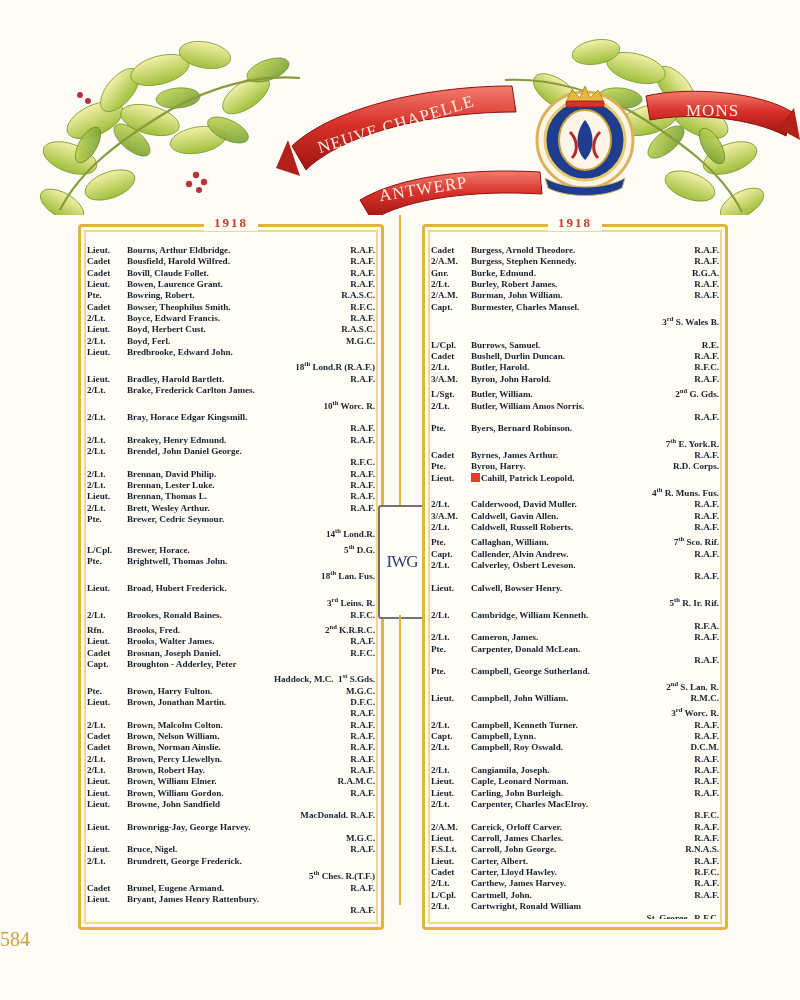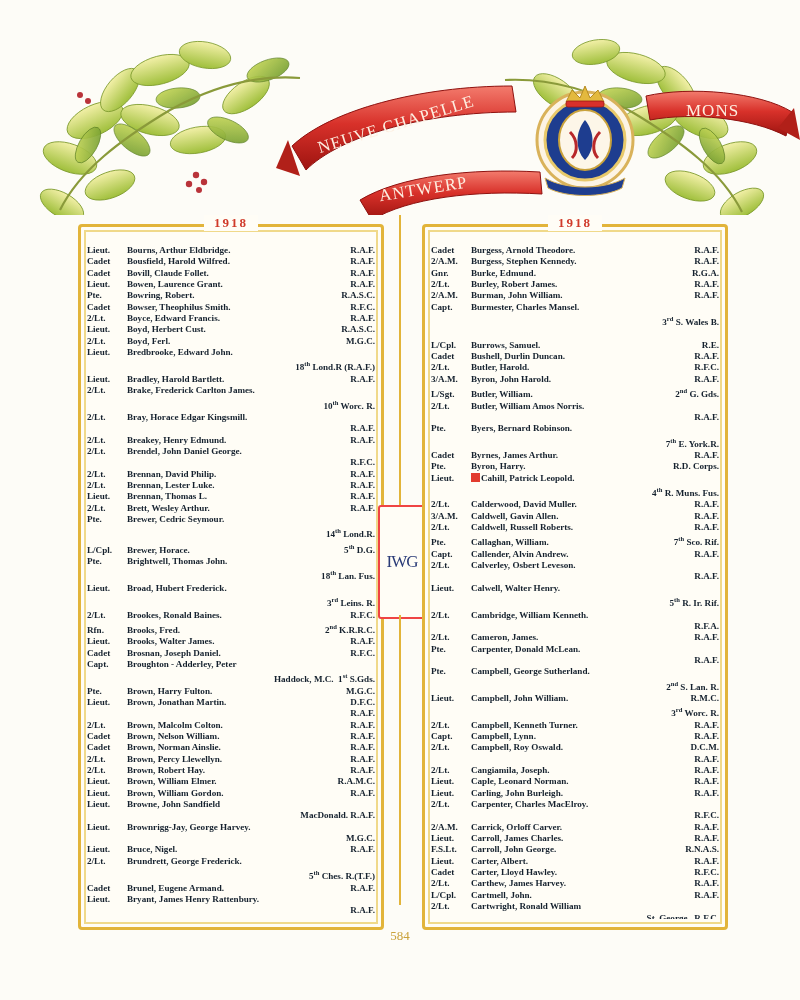--- a/index.html
+++ b/index.html
@@ -88,43 +88,42 @@
     width:9px;height:9px;
     vertical-align:-1px;
     margin-right:1px;
   }
 
   
   .center-orn{
     position:absolute;
     left:378px;top:505px;
     width:44px;height:110px;
-    border:2px solid #ef4444;
+    border:2px solid #737373;
     border-radius:3px;
     background:#fffdf6;
     display:flex;align-items:center;justify-content:center;
     color:#2b3c78;
     font-size:17px;
     font-family:"Liberation Serif", serif;
     letter-spacing:-1px;
     text-align:right;
   }
   .center-line{
     position:absolute;left:399px;top:215px;width:2px;height:290px;background:#e2b43a;
   }
   .center-line2{
     position:absolute;left:399px;top:615px;width:2px;height:290px;background:#e2b43a;
   }
 
   .folio{
     position:absolute;
     left:0;right:0;
     top:928px;
-    text-align:center;
-    font-size:13px;
+    font-size:20px;
     color:#caa23a;
     font-family:"Liberation Serif", serif;
   }
 
   .ribbon-text{
     font-family:"Liberation Serif", serif;
     fill:#fdeee0;
     font-size:17px;
     letter-spacing:1px;
   }
@@ -641,21 +640,21 @@
         <div class="row">
           <span class="rank">2/Lt.</span>
           <span class="nm">Calverley, Osbert Leveson.</span>
           <span class="unit"></span>
         </div>
         <div class="row cont">
           <span class="unit">R.A.F.</span>
         </div>
         <div class="row">
           <span class="rank">Lieut.</span>
-          <span class="nm">Calwell, Walter Henry.</span>
+          <span class="nm">Calwell, Bowser Henry.</span>
           <span class="unit"></span>
         </div>
         <div class="row cont">
           <span class="unit">5<sup>th</sup> R. Ir. Rif.</span>
         </div>
         <div class="row">
           <span class="rank">2/Lt.</span>
           <span class="nm">Cambridge, William Kenneth.</span>
           <span class="unit"></span>
         </div>

